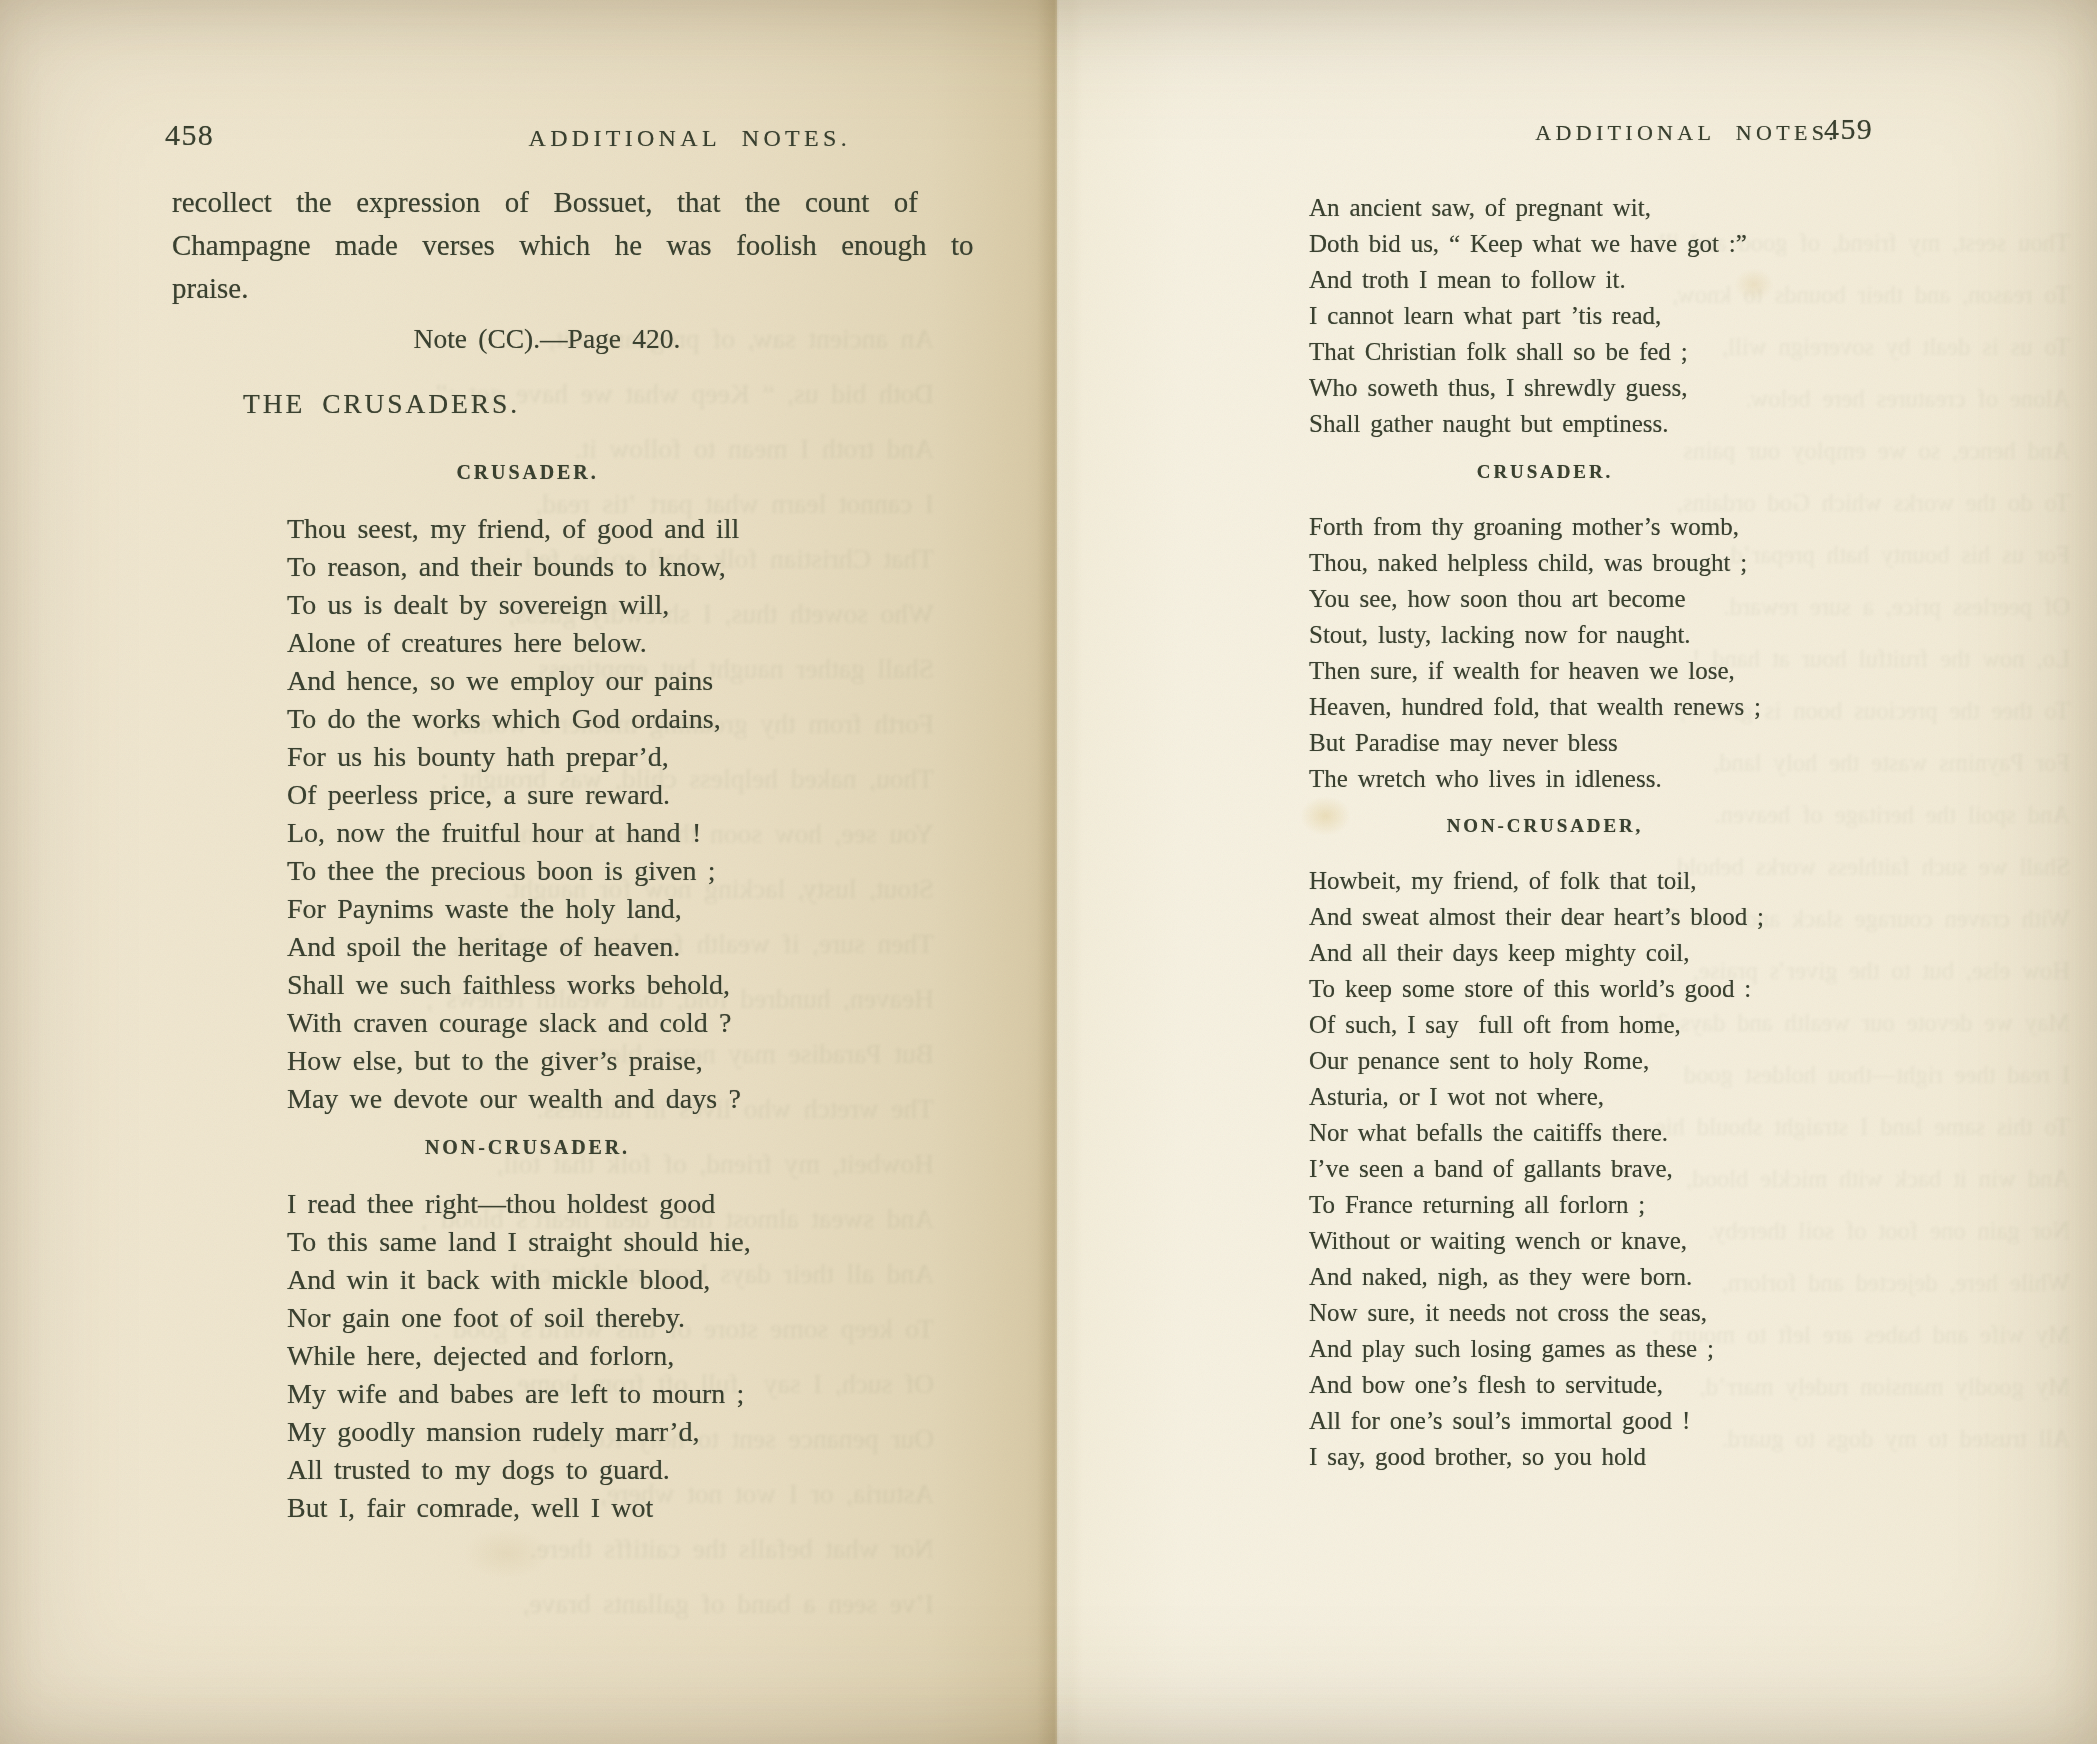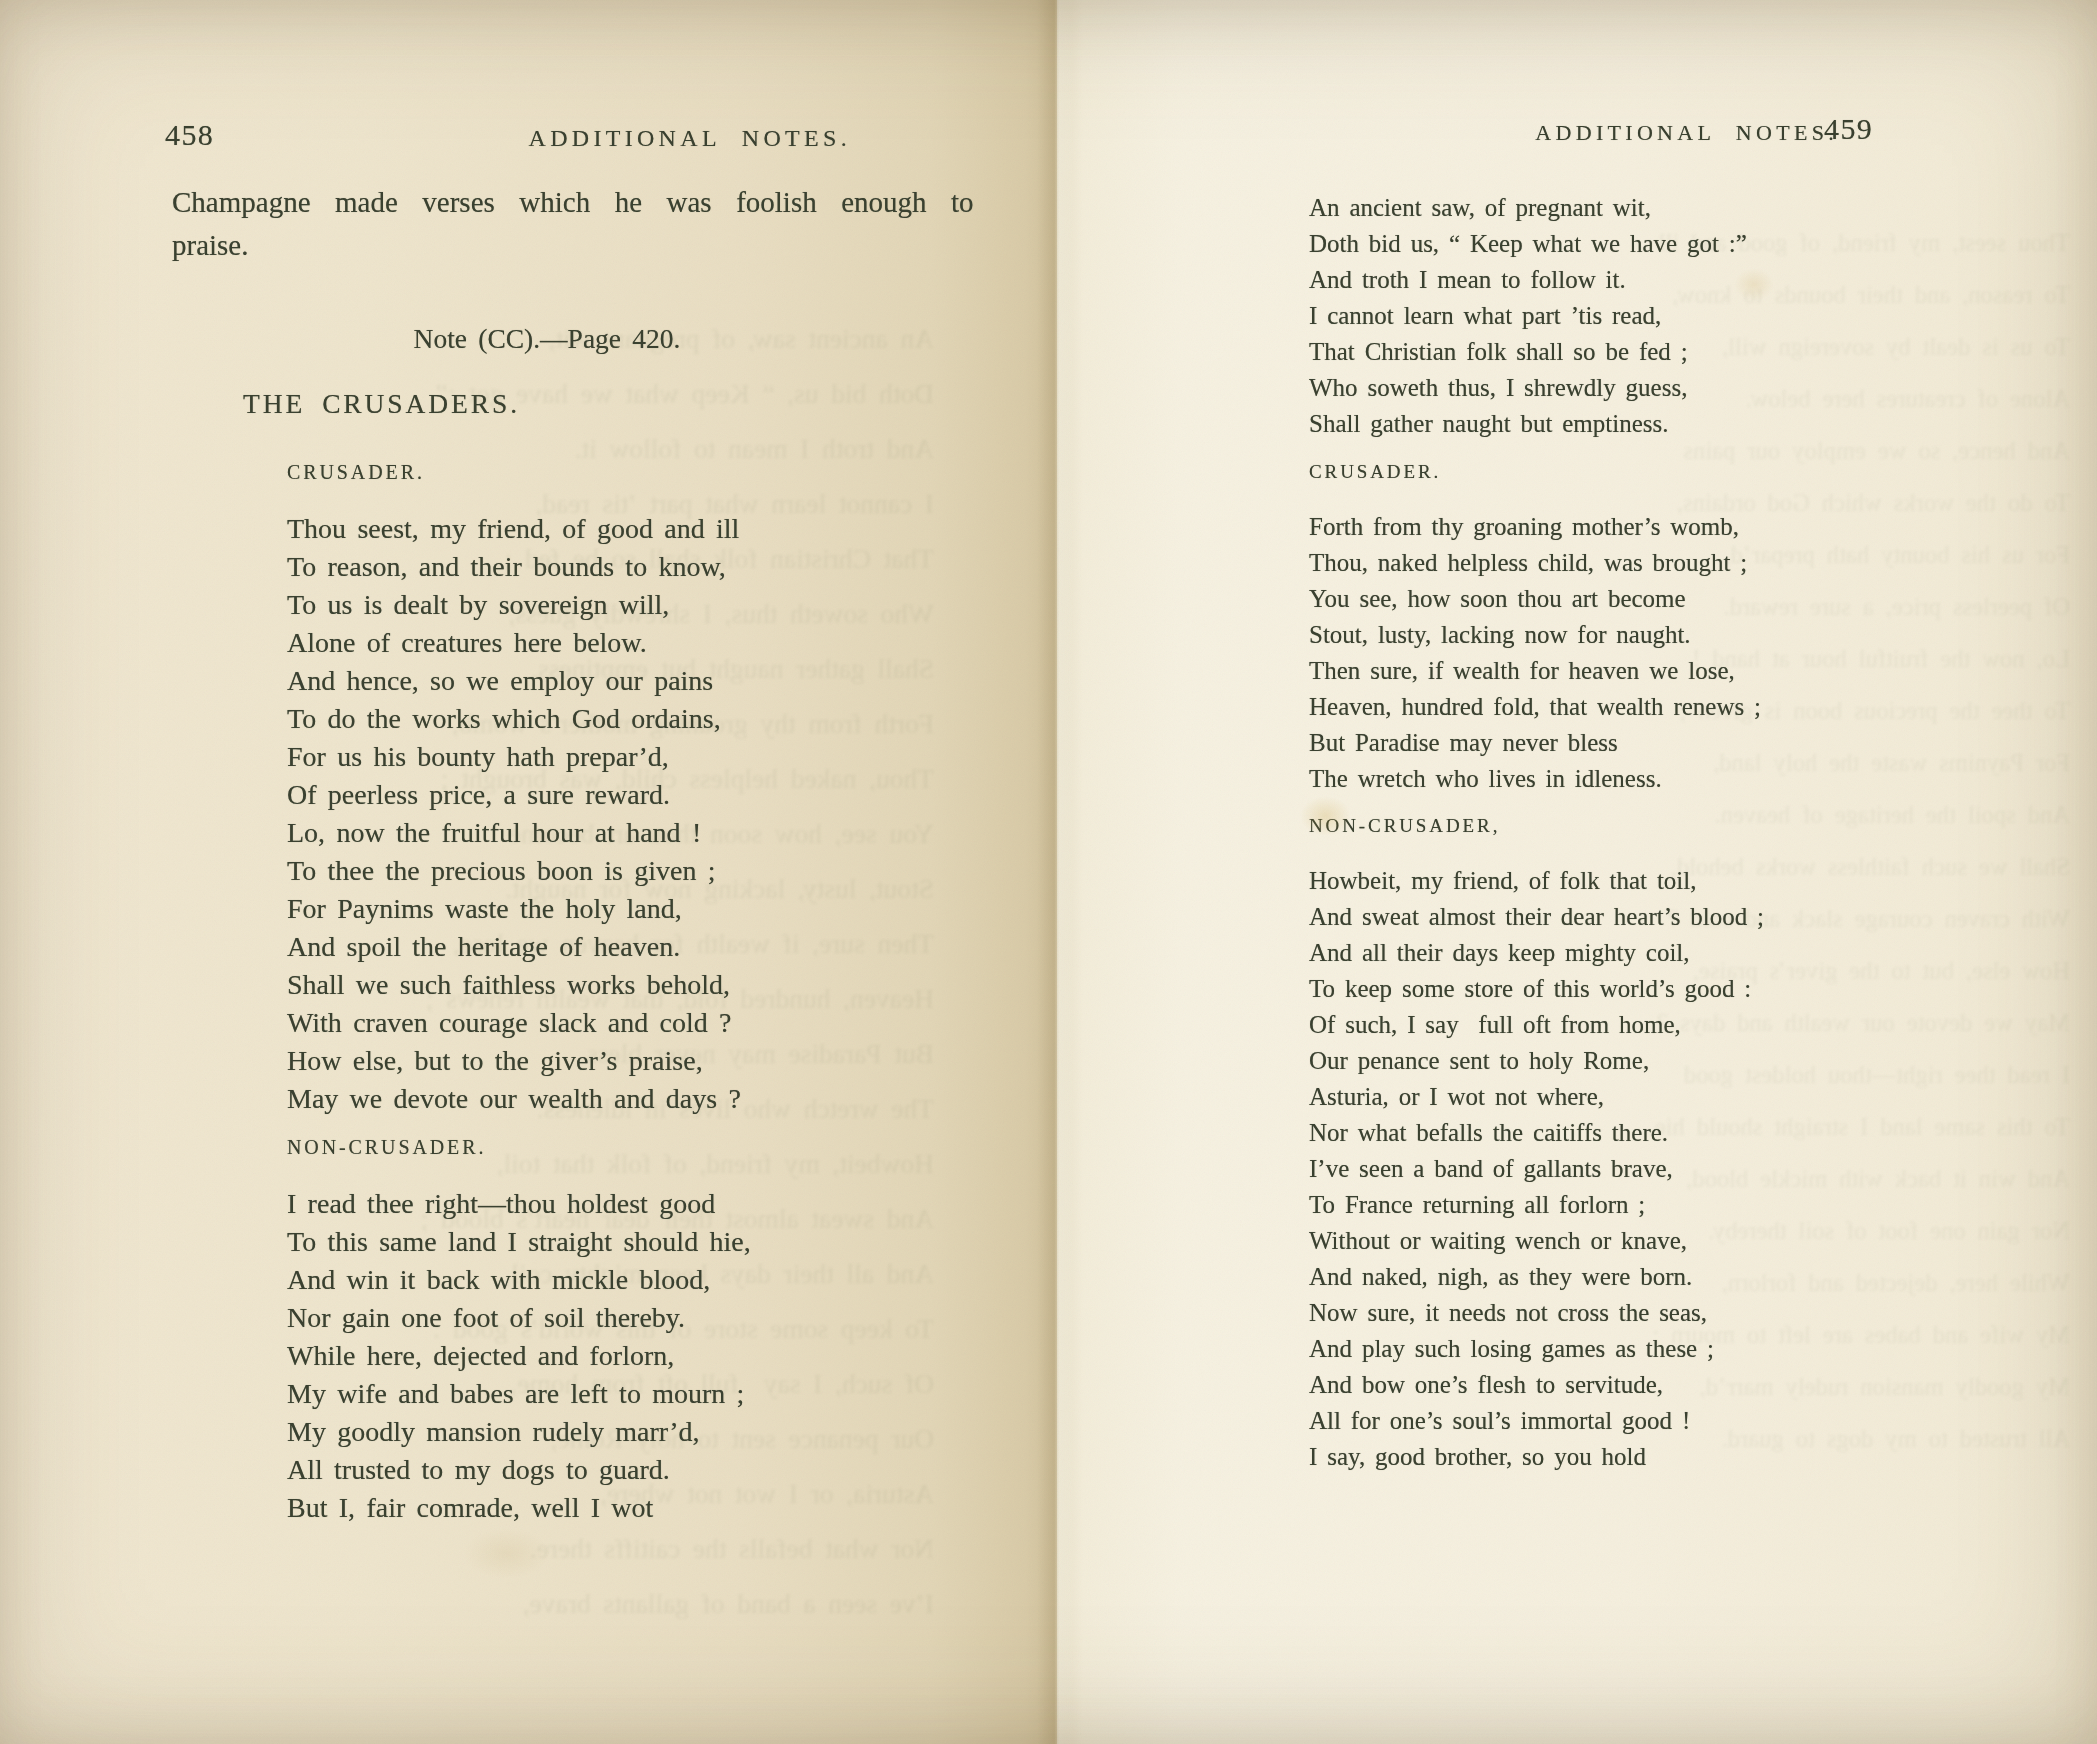--- a/index.html
+++ b/index.html
@@ -23,21 +23,21 @@
   #lp-pagenum{left:165px;top:118px;}
   #rp-pagenum{left:767px;top:112px;}
   
   #lp-intro{position:absolute;left:172px;top:181px;font-size:29px;line-height:43px;word-spacing:5px;white-space:pre;}
   #lp-note{position:absolute;left:243px;width:608px;top:323px;text-align:center;font-size:27.5px;word-spacing:4.3px;}
   #lp-title{position:absolute;left:243px;width:608px;top:388px;text-align:left;font-size:27.5px;letter-spacing:2.9px;word-spacing:7.2px;font-family:Liberation Serif, serif;}
   .poem{position:absolute;white-space:pre;}
   #lp-poem{left:287px;top:443px;width:481px;font-size:28px;line-height:38px;word-spacing:4.3px;}
   #rp-poem{left:252px;top:190px;width:472px;font-size:25px;line-height:36px;word-spacing:3.6px;}
   .pline{white-space:pre;}
-  .speaker{text-align:left;font-weight:normal;letter-spacing:2.9px;word-spacing:4.3px;}
+  .speaker{text-align:center;font-weight:bold;letter-spacing:2.9px;word-spacing:4.3px;}
   #lp-poem .speaker{font-size:20px;margin:10px 0 19px 0;}
   #rp-poem .speaker{font-size:19px;margin:11.6px 0 19px 0;}
   
   .ghost{position:absolute;transform:scaleX(-1);filter:blur(1.7px);color:#6e7557;pointer-events:none;white-space:pre;}
   #lp-ghost{left:152px;top:311px;width:782px;font-size:27.5px;line-height:55px;opacity:.10;word-spacing:5.8px;}
   #rp-ghost{left:195px;top:217px;width:818px;font-size:24.6px;line-height:52px;opacity:.085;word-spacing:5.8px;}
   
   .stain{position:absolute;border-radius:50%;pointer-events:none;}
   #stain1{left:1300px;top:796px;width:51px;height:40px;background:radial-gradient(ellipse,rgba(196,156,52,.22),rgba(196,156,52,0) 70%);}
   #stain2{left:1734px;top:268px;width:40px;height:33px;background:radial-gradient(ellipse,rgba(190,150,60,.15),rgba(190,150,60,0) 70%);}
@@ -49,21 +49,21 @@
 </style>
 </head>
 <body>
 
 <div id="spread">
 
   <div class="page" id="page-left">
     <div class="ghost" id="lp-ghost"><div class="gline">An ancient saw, of pregnant wit,</div><div class="gline">Doth bid us, “ Keep what we have got :”</div><div class="gline">And troth I mean to follow it.</div><div class="gline">I cannot learn what part ’tis read,</div><div class="gline">That Christian folk shall so be fed ;</div><div class="gline">Who soweth thus, I shrewdly guess,</div><div class="gline">Shall gather naught but emptiness.</div><div class="gline">Forth from thy groaning mother’s womb,</div><div class="gline">Thou, naked helpless child, was brought ;</div><div class="gline">You see, how soon thou art become</div><div class="gline">Stout, lusty, lacking now for naught.</div><div class="gline">Then sure, if wealth for heaven we lose,</div><div class="gline">Heaven, hundred fold, that wealth renews ;</div><div class="gline">But Paradise may never bless</div><div class="gline">The wretch who lives in idleness.</div><div class="gline">Howbeit, my friend, of folk that toil,</div><div class="gline">And sweat almost their dear heart’s blood ;</div><div class="gline">And all their days keep mighty coil,</div><div class="gline">To keep some store of this world’s good :</div><div class="gline">Of such, I say  full oft from home,</div><div class="gline">Our penance sent to holy Rome,</div><div class="gline">Asturia, or I wot not where,</div><div class="gline">Nor what befalls the caitiffs there.</div><div class="gline">I’ve seen a band of gallants brave,</div></div>
     <div class="pagenum ink" id="lp-pagenum">458</div>
     <div class="runhead ink" id="lp-runhead">ADDITIONAL NOTES.</div>
-    <div id="lp-intro" class="ink"><div class="pline">Champagne  made  verses  which  he  was  foolish  enough  to</div><div class="pline">praise.</div></div>
+    <div id="lp-intro" class="ink"><div class="pline">recollect  the  expression  of  Bossuet,  that  the  count  of</div><div class="pline">Champagne  made  verses  which  he  was  foolish  enough  to</div><div class="pline">praise.</div></div>
     <div id="lp-note" class="ink">Note (CC).—Page 420.</div>
     <div id="lp-title" class="ink">THE CRUSADERS.</div>
     <div class="poem ink" id="lp-poem"><div class="speaker">CRUSADER.</div><div class="pline">Thou seest, my friend, of good and ill</div><div class="pline">To reason, and their bounds to know,</div><div class="pline">To us is dealt by sovereign will,</div><div class="pline">Alone of creatures here below.</div><div class="pline">And hence, so we employ our pains</div><div class="pline">To do the works which God ordains,</div><div class="pline">For us his bounty hath prepar’d,</div><div class="pline">Of peerless price, a sure reward.</div><div class="pline">Lo, now the fruitful hour at hand !</div><div class="pline">To thee the precious boon is given ;</div><div class="pline">For Paynims waste the holy land,</div><div class="pline">And spoil the heritage of heaven.</div><div class="pline">Shall we such faithless works behold,</div><div class="pline">With craven courage slack and cold ?</div><div class="pline">How else, but to the giver’s praise,</div><div class="pline">May we devote our wealth and days ?</div><div class="speaker">NON-CRUSADER.</div><div class="pline">I read thee right—thou holdest good</div><div class="pline">To this same land I straight should hie,</div><div class="pline">And win it back with mickle blood,</div><div class="pline">Nor gain one foot of soil thereby.</div><div class="pline">While here, dejected and forlorn,</div><div class="pline">My wife and babes are left to mourn ;</div><div class="pline">My goodly mansion rudely marr’d,</div><div class="pline">All trusted to my dogs to guard.</div><div class="pline">But I, fair comrade, well I wot</div></div>
   </div>
 
   <div class="page" id="page-right">
     <div class="ghost" id="rp-ghost"><div class="gline">Thou seest, my friend, of good and ill</div><div class="gline">To reason, and their bounds to know,</div><div class="gline">To us is dealt by sovereign will,</div><div class="gline">Alone of creatures here below.</div><div class="gline">And hence, so we employ our pains</div><div class="gline">To do the works which God ordains,</div><div class="gline">For us his bounty hath prepar’d,</div><div class="gline">Of peerless price, a sure reward.</div><div class="gline">Lo, now the fruitful hour at hand !</div><div class="gline">To thee the precious boon is given ;</div><div class="gline">For Paynims waste the holy land,</div><div class="gline">And spoil the heritage of heaven.</div><div class="gline">Shall we such faithless works behold,</div><div class="gline">With craven courage slack and cold ?</div><div class="gline">How else, but to the giver’s praise,</div><div class="gline">May we devote our wealth and days ?</div><div class="gline">I read thee right—thou holdest good</div><div class="gline">To this same land I straight should hie,</div><div class="gline">And win it back with mickle blood,</div><div class="gline">Nor gain one foot of soil thereby.</div><div class="gline">While here, dejected and forlorn,</div><div class="gline">My wife and babes are left to mourn ;</div><div class="gline">My goodly mansion rudely marr’d,</div><div class="gline">All trusted to my dogs to guard.</div></div>
     <div class="runhead ink" id="rp-runhead">ADDITIONAL NOTES.</div>
     <div class="pagenum ink" id="rp-pagenum">459</div>
     <div class="poem ink" id="rp-poem"><div class="pline">An ancient saw, of pregnant wit,</div><div class="pline">Doth bid us, “ Keep what we have got :”</div><div class="pline">And troth I mean to follow it.</div><div class="pline">I cannot learn what part ’tis read,</div><div class="pline">That Christian folk shall so be fed ;</div><div class="pline">Who soweth thus, I shrewdly guess,</div><div class="pline">Shall gather naught but emptiness.</div><div class="speaker">CRUSADER.</div><div class="pline">Forth from thy groaning mother’s womb,</div><div class="pline">Thou, naked helpless child, was brought ;</div><div class="pline">You see, how soon thou art become</div><div class="pline">Stout, lusty, lacking now for naught.</div><div class="pline">Then sure, if wealth for heaven we lose,</div><div class="pline">Heaven, hundred fold, that wealth renews ;</div><div class="pline">But Paradise may never bless</div><div class="pline">The wretch who lives in idleness.</div><div class="speaker">NON-CRUSADER,</div><div class="pline">Howbeit, my friend, of folk that toil,</div><div class="pline">And sweat almost their dear heart’s blood ;</div><div class="pline">And all their days keep mighty coil,</div><div class="pline">To keep some store of this world’s good :</div><div class="pline">Of such, I say  full oft from home,</div><div class="pline">Our penance sent to holy Rome,</div><div class="pline">Asturia, or I wot not where,</div><div class="pline">Nor what befalls the caitiffs there.</div><div class="pline">I’ve seen a band of gallants brave,</div><div class="pline">To France returning all forlorn ;</div><div class="pline">Without or waiting wench or knave,</div><div class="pline">And naked, nigh, as they were born.</div><div class="pline">Now sure, it needs not cross the seas,</div><div class="pline">And play such losing games as these ;</div><div class="pline">And bow one’s flesh to servitude,</div><div class="pline">All for one’s soul’s immortal good !</div><div class="pline">I say, good brother, so you hold</div></div>

